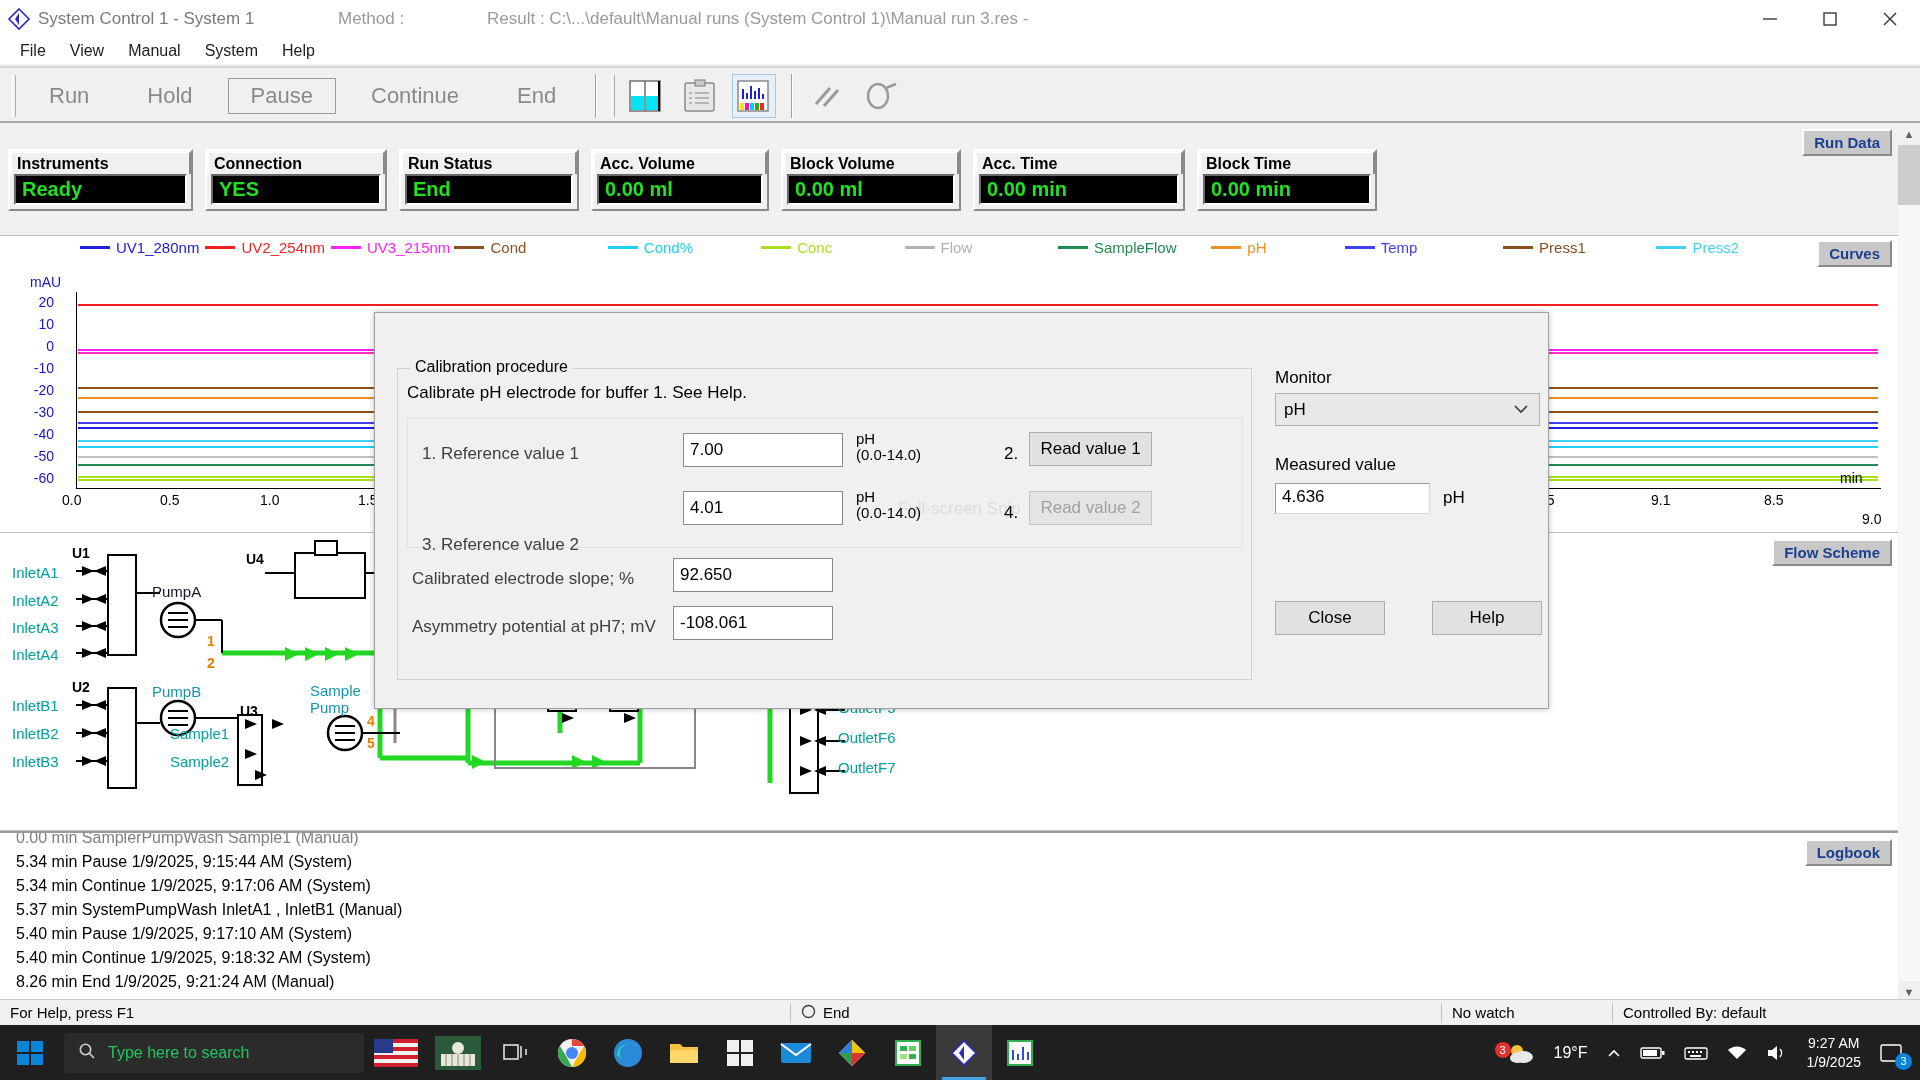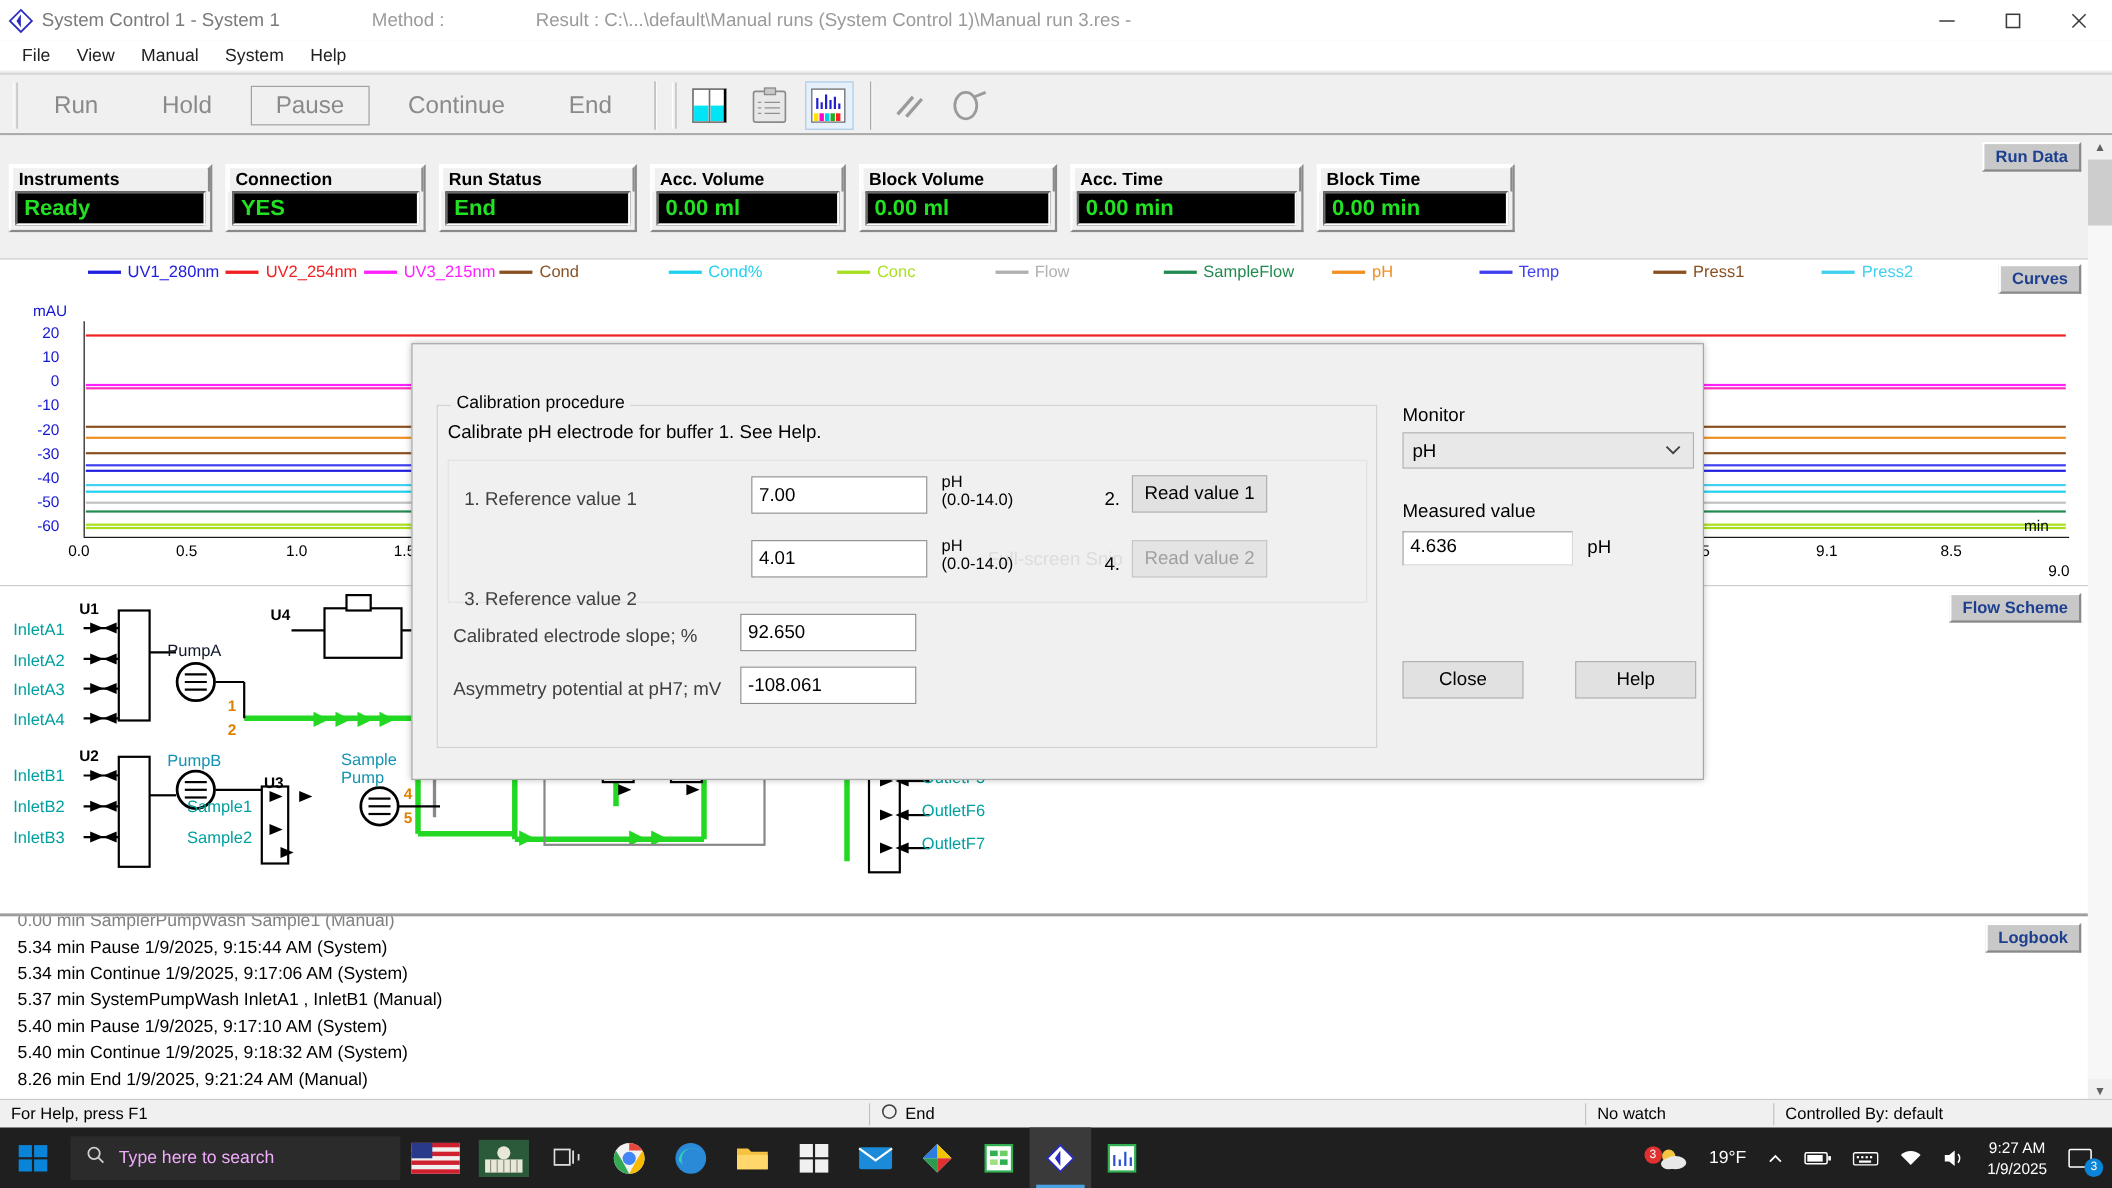--- a/index.html
+++ b/index.html
@@ -130,21 +130,21 @@
   .sbdiv { width: 1px; height: 20px; background: #c0c0c0; }
 
   
   .taskbar {
     position: absolute; left: 0; top: 1025px; width: 1920px; height: 55px;
     background: #1f1f1f; display: flex; align-items: center;
   }
   .start-btn { width: 60px; height: 55px; display:flex; align-items:center; justify-content:center; }
   .search-box {
     width: 300px; height: 40px; background: #2b2b2b; margin-left: 4px;
-    display: flex; align-items: center; color: #f0abfc; font-size: 16px;
+    display: flex; align-items: center; color: #22c55e; font-size: 16px;
     border-radius: 2px;
   }
   .tb-app { width: 56px; height: 55px; display:flex; align-items:center; justify-content:center; position: relative; }
   .tb-app.active::after {
     content: ''; position: absolute; bottom: 0; left: 6px; right: 6px; height: 3px; background: #4aa3e0;
   }
   .tray { position: absolute; right: 0; top: 0; height: 55px; display:flex; align-items:center; color:#fff; }
   .tray-item { padding: 0 9px; display:flex; align-items:center; justify-content:center; }
   .clock { color: #fff; font-size: 14px; line-height: 1.35; text-align: center; padding: 0 10px; }
 

